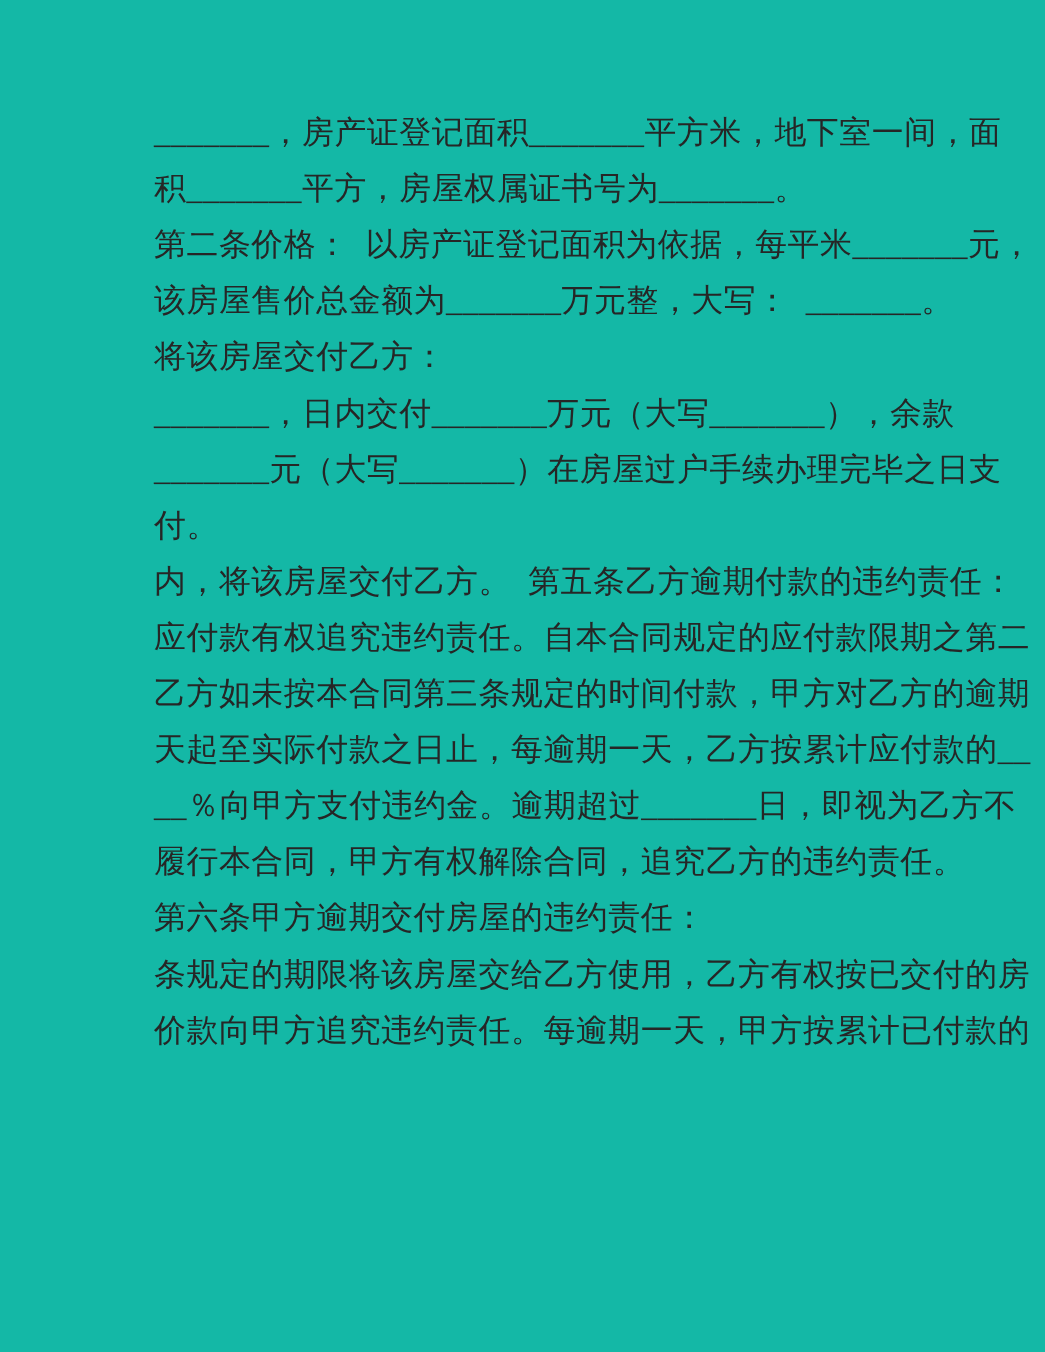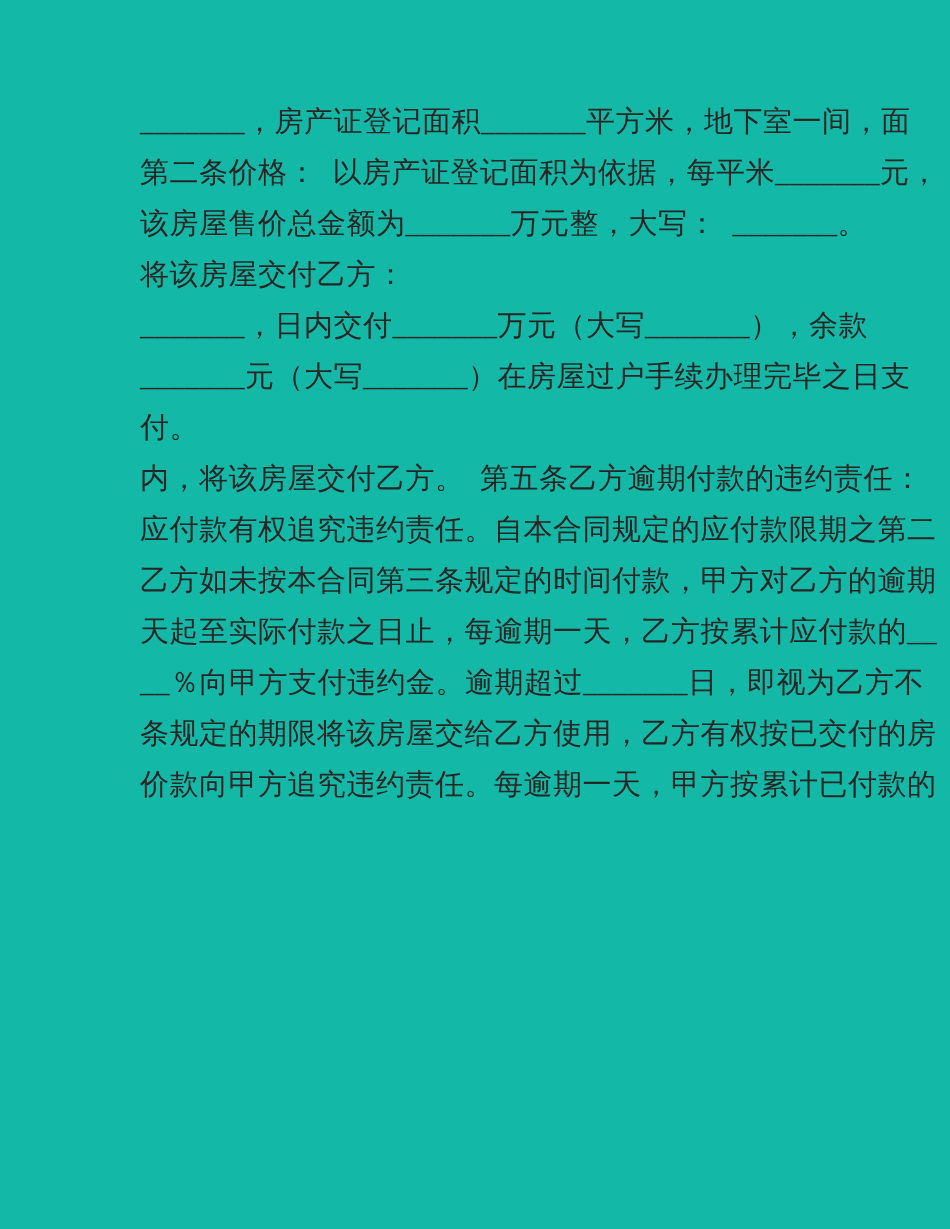--- a/index.html
+++ b/index.html
@@ -30,27 +30,30 @@
     white-space: pre;
     letter-spacing: 0.5px;
   }
 </style>
 </head>
 <body>
 
 <div class="page">
   <div class="text-block">
     <div class="line">_______，房产证登记面积_______平方米，地下室一间，面</div>
+    <div class="line">积_______平方，房屋权属证书号为_______。</div>
     <div class="line">第二条价格：  以房产证登记面积为依据，每平米_______元，</div>
     <div class="line">该房屋售价总金额为_______万元整，大写：  _______。</div>
     <div class="line">将该房屋交付乙方：</div>
     <div class="line">_______，日内交付_______万元（大写_______），余款</div>
     <div class="line">_______元（大写_______）在房屋过户手续办理完毕之日支</div>
     <div class="line">付。</div>
     <div class="line">内，将该房屋交付乙方。  第五条乙方逾期付款的违约责任：</div>
     <div class="line">应付款有权追究违约责任。自本合同规定的应付款限期之第二</div>
     <div class="line">乙方如未按本合同第三条规定的时间付款，甲方对乙方的逾期</div>
     <div class="line">天起至实际付款之日止，每逾期一天，乙方按累计应付款的__</div>
     <div class="line">__％向甲方支付违约金。逾期超过_______日，即视为乙方不</div>
+    <div class="line">履行本合同，甲方有权解除合同，追究乙方的违约责任。</div>
+    <div class="line">第六条甲方逾期交付房屋的违约责任：</div>
     <div class="line">条规定的期限将该房屋交给乙方使用，乙方有权按已交付的房</div>
     <div class="line">价款向甲方追究违约责任。每逾期一天，甲方按累计已付款的</div>
   </div>
 </div>
 
 </body></html>

